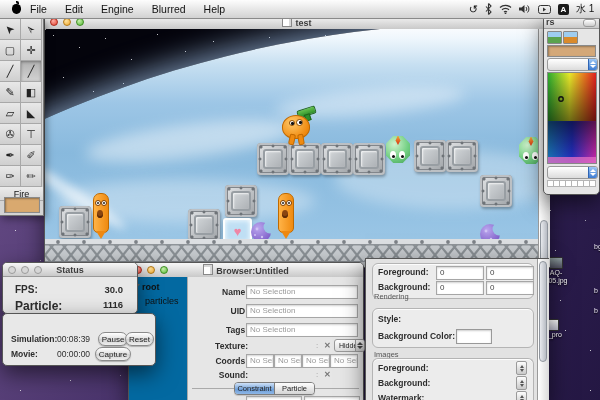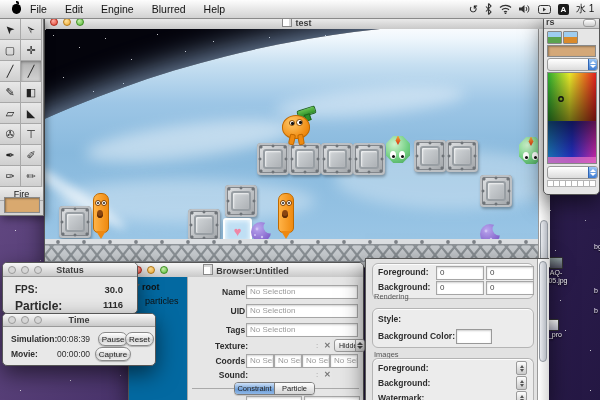--- a/index.html
+++ b/index.html
@@ -474,26 +474,20 @@
       <span class="tl off"></span>
       <span class="wtitle">Status</span>
     </div>
     <span class="lbl" style="left:12px;top:21px;font-size:10px;">FPS:</span>
     <span class="lbl" style="left:62px;top:21px;width:58px;text-align:right;font-size:9.5px;">30.0</span>
     <span class="lbl" style="left:12px;top:36px;font-size:12px;">Particle:</span>
     <span class="lbl" style="left:62px;top:36px;width:58px;text-align:right;font-size:9.5px;">1116</span>
   </div>
 
   <div class="window" style="left:2px;top:313px;width:152px;height:51px;z-index:23;">
-    <div class="titlebar" style="height:12px;">
-      <span class="tl off"></span>
-      <span class="tl off"></span>
-      <span class="tl off"></span>
-      <span class="wtitle">Time</span>
-    </div>
     <span class="lbl" style="left:8px;top:20px;">Simulation:</span>
     <span class="lbl" style="left:54px;top:20px;font-weight:normal;">00:08:39</span>
     <div class="btn" style="left:95px;top:18px;width:28px;height:12px;">Pause</div>
     <div class="btn" style="left:122px;top:18px;width:27px;height:12px;">Reset</div>
     <span class="lbl" style="left:8px;top:35px;">Movie:</span>
     <span class="lbl" style="left:54px;top:35px;font-weight:normal;">00:00:00</span>
     <div class="btn" style="left:92px;top:33px;width:34px;height:12px;">Capture</div>
   </div>
 
   <div class="window" id="inspector">

